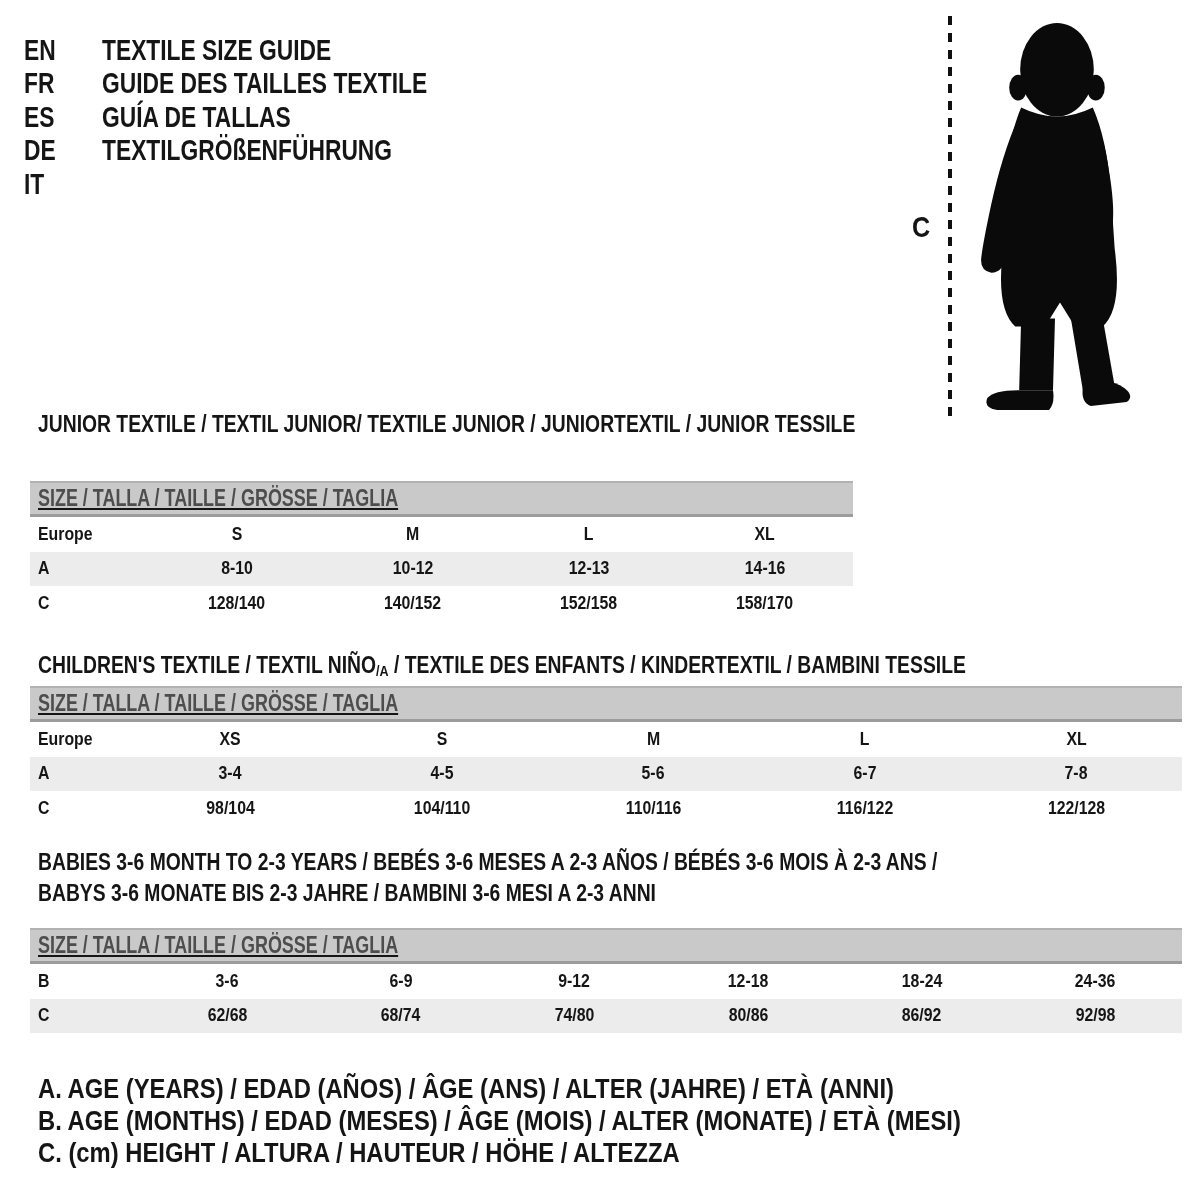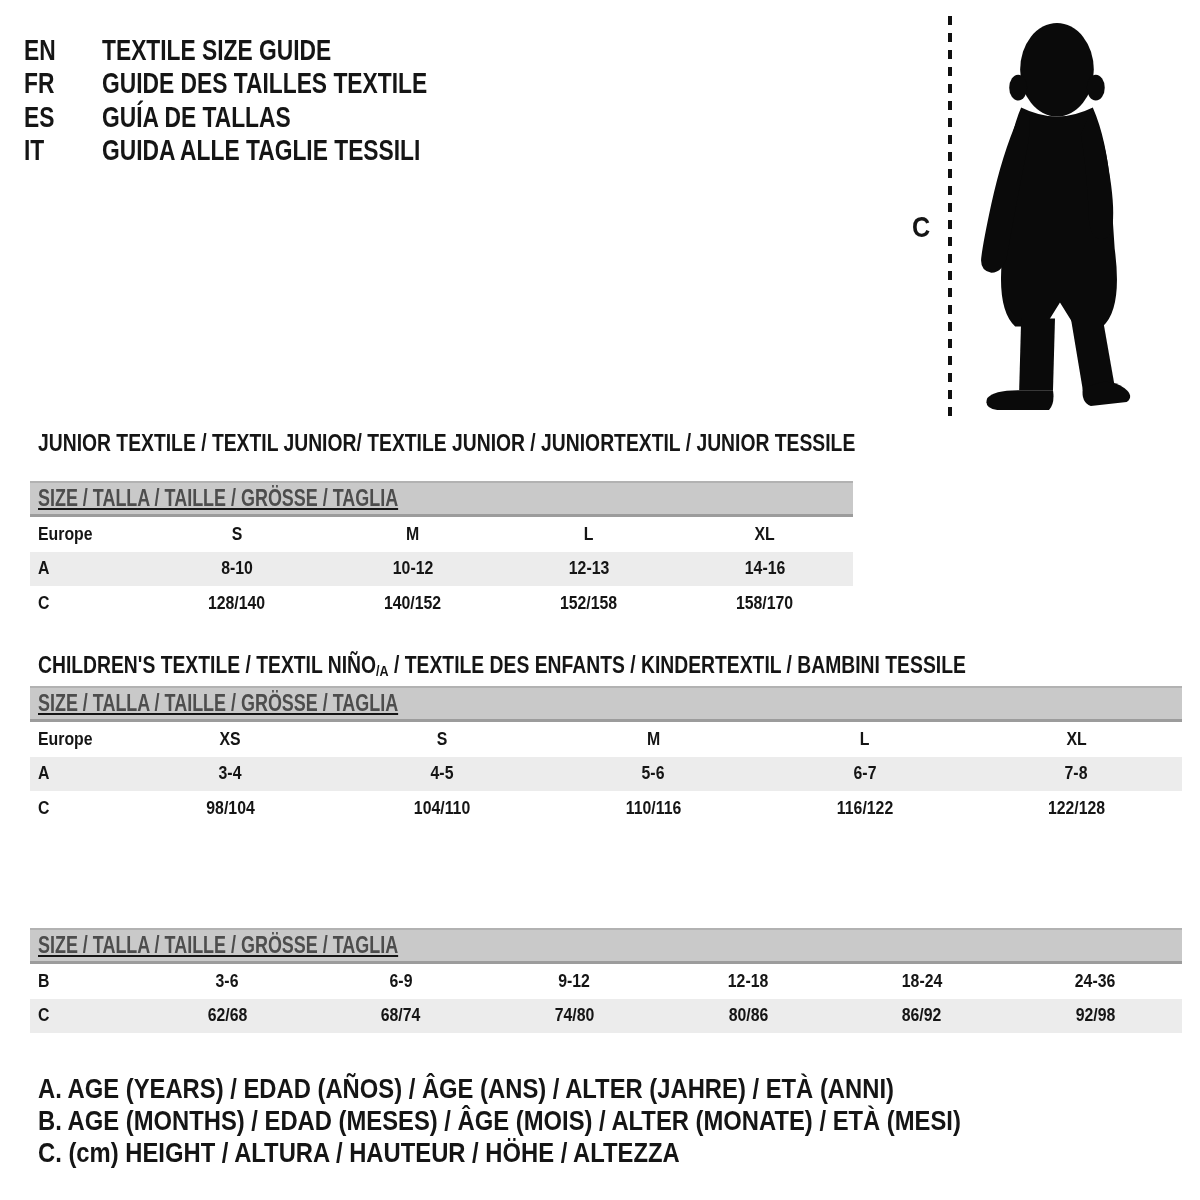--- a/index.html
+++ b/index.html
@@ -58,21 +58,21 @@
   table{border-collapse:collapse;width:100%;table-layout:fixed;}
   td{height:34.6px;vertical-align:middle;text-align:center;font-size:18px;padding:0;}
   td.lbl{text-align:left;padding-left:8px;}
   td.lbl .cond-c{transform-origin:0 50%;}
   tr.stripe{background:var(--stripe);}
 
   .junior-table{width:823px;top:481px;}
   .children-table{width:1152px;top:686px;}
   .babies-table{width:1152px;top:928px;}
 
-  .junior-title{top:430px;}
+  .junior-title{top:411px;}
   .children-title{top:638px;margin-top:14px;}
   .babies-title{top:847px;}
 
   
   .notes{position:absolute;left:38px;top:1073px;}
   .note-line{height:32px;font-size:28px;display:flex;align-items:center;}
   .note-line .cond{transform:scaleX(0.85);}
 </style>
 </head>
 <body>
@@ -86,22 +86,25 @@
     </div>
     <div class="lang-row">
       <span class="lang-code"><span class="cond">FR</span></span>
       <span class="lang-title"><span class="cond">GUIDE DES TAILLES TEXTILE</span></span>
     </div>
     <div class="lang-row">
       <span class="lang-code"><span class="cond">ES</span></span>
       <span class="lang-title"><span class="cond">GUÍA DE TALLAS</span></span>
     </div>
     <div class="lang-row">
+      <span class="lang-code"><span class="cond">DE</span></span>
+      <span class="lang-title"><span class="cond">TEXTILGRÖßENFÜHRUNG</span></span>
+    </div>
+    <div class="lang-row">
       <span class="lang-code"><span class="cond">IT</span></span>
-      <span class="lang-title"><span class="cond">GUIDA ALLE TAGLIE TESSILI</span></span>
     </div>
   </div>
 
   <div class="figure">
     <div class="dash-line"></div>
     <span class="height-label"><span class="cond">C</span></span>
     <svg class="toddler" width="180" height="398" viewBox="0 0 180 400" fill="#0a0a0a" xmlns="http://www.w3.org/2000/svg">
       <ellipse cx="94" cy="50" rx="37" ry="47"></ellipse>
       <ellipse cx="55" cy="68" rx="9" ry="13"></ellipse>
       <ellipse cx="133" cy="68" rx="9" ry="13"></ellipse>
@@ -199,20 +202,24 @@
         <td><span class="cond-c">98/104</span></td>
         <td><span class="cond-c">104/110</span></td>
         <td><span class="cond-c">110/116</span></td>
         <td><span class="cond-c">116/122</span></td>
         <td><span class="cond-c">122/128</span></td>
       </tr>
     </tbody>
       </table>
   </div>
 
+  <div class="sec-title babies-title">
+    <div><span class="cond">BABIES 3-6 MONTH TO 2-3 YEARS / BEBÉS 3-6 MESES A 2-3 AÑOS / BÉBÉS 3-6 MOIS À 2-3 ANS /</span></div>
+    <div><span class="cond">BABYS 3-6 MONATE BIS 2-3 JAHRE / BAMBINI 3-6 MESI A 2-3 ANNI</span></div>
+  </div>
   <div class="size-table babies-table">
     <div class="size-bar">
       <span class="cond">SIZE / TALLA / TAILLE / GRÖSSE / TAGLIA</span>
     </div>
     <table>
       <colgroup>
           <col style="width:9.6%">
           <col style="width:15.06%">
           <col style="width:15.06%">
           <col style="width:15.06%">

